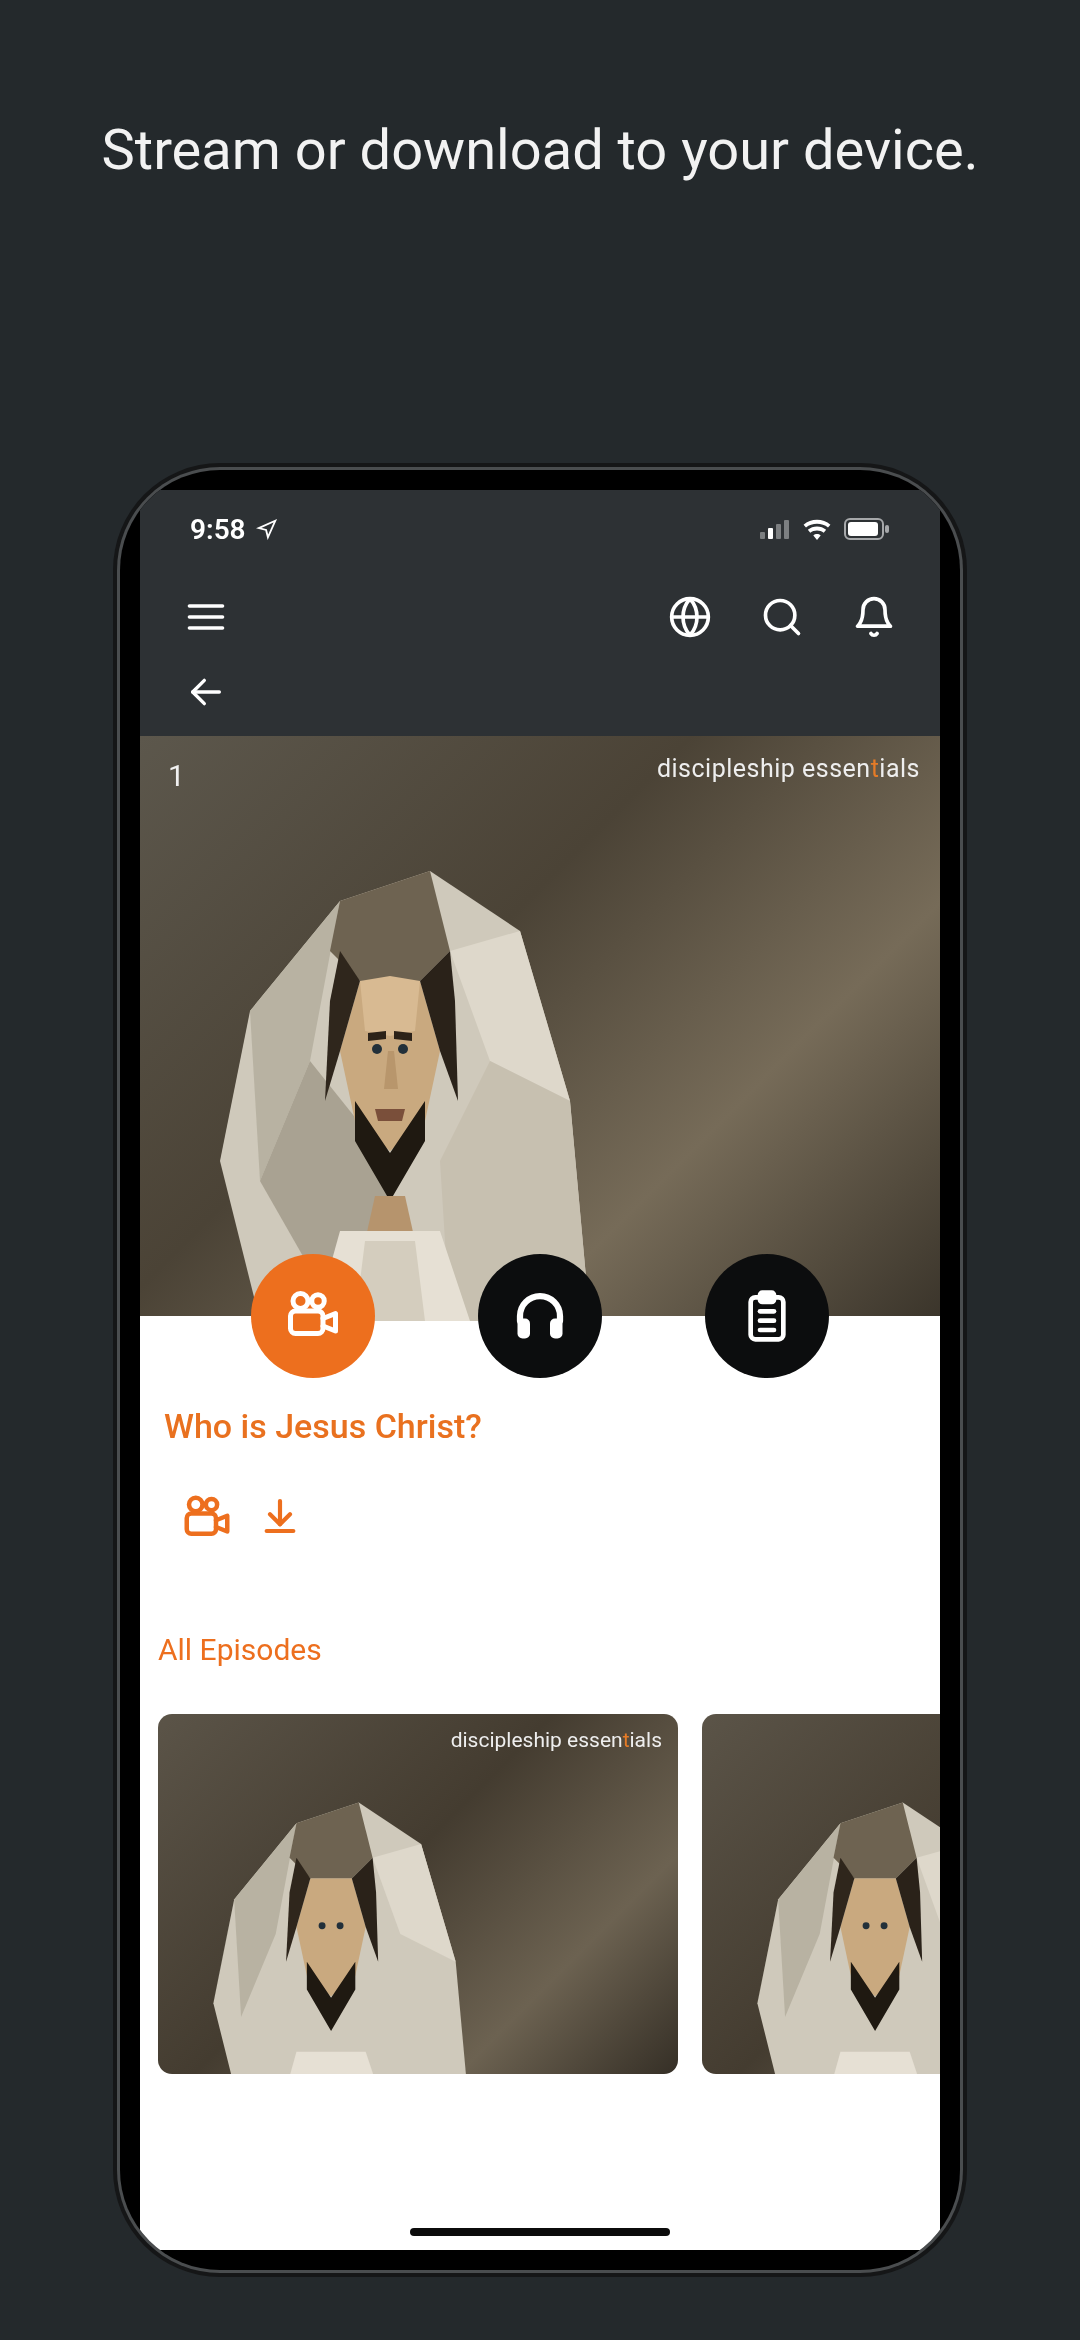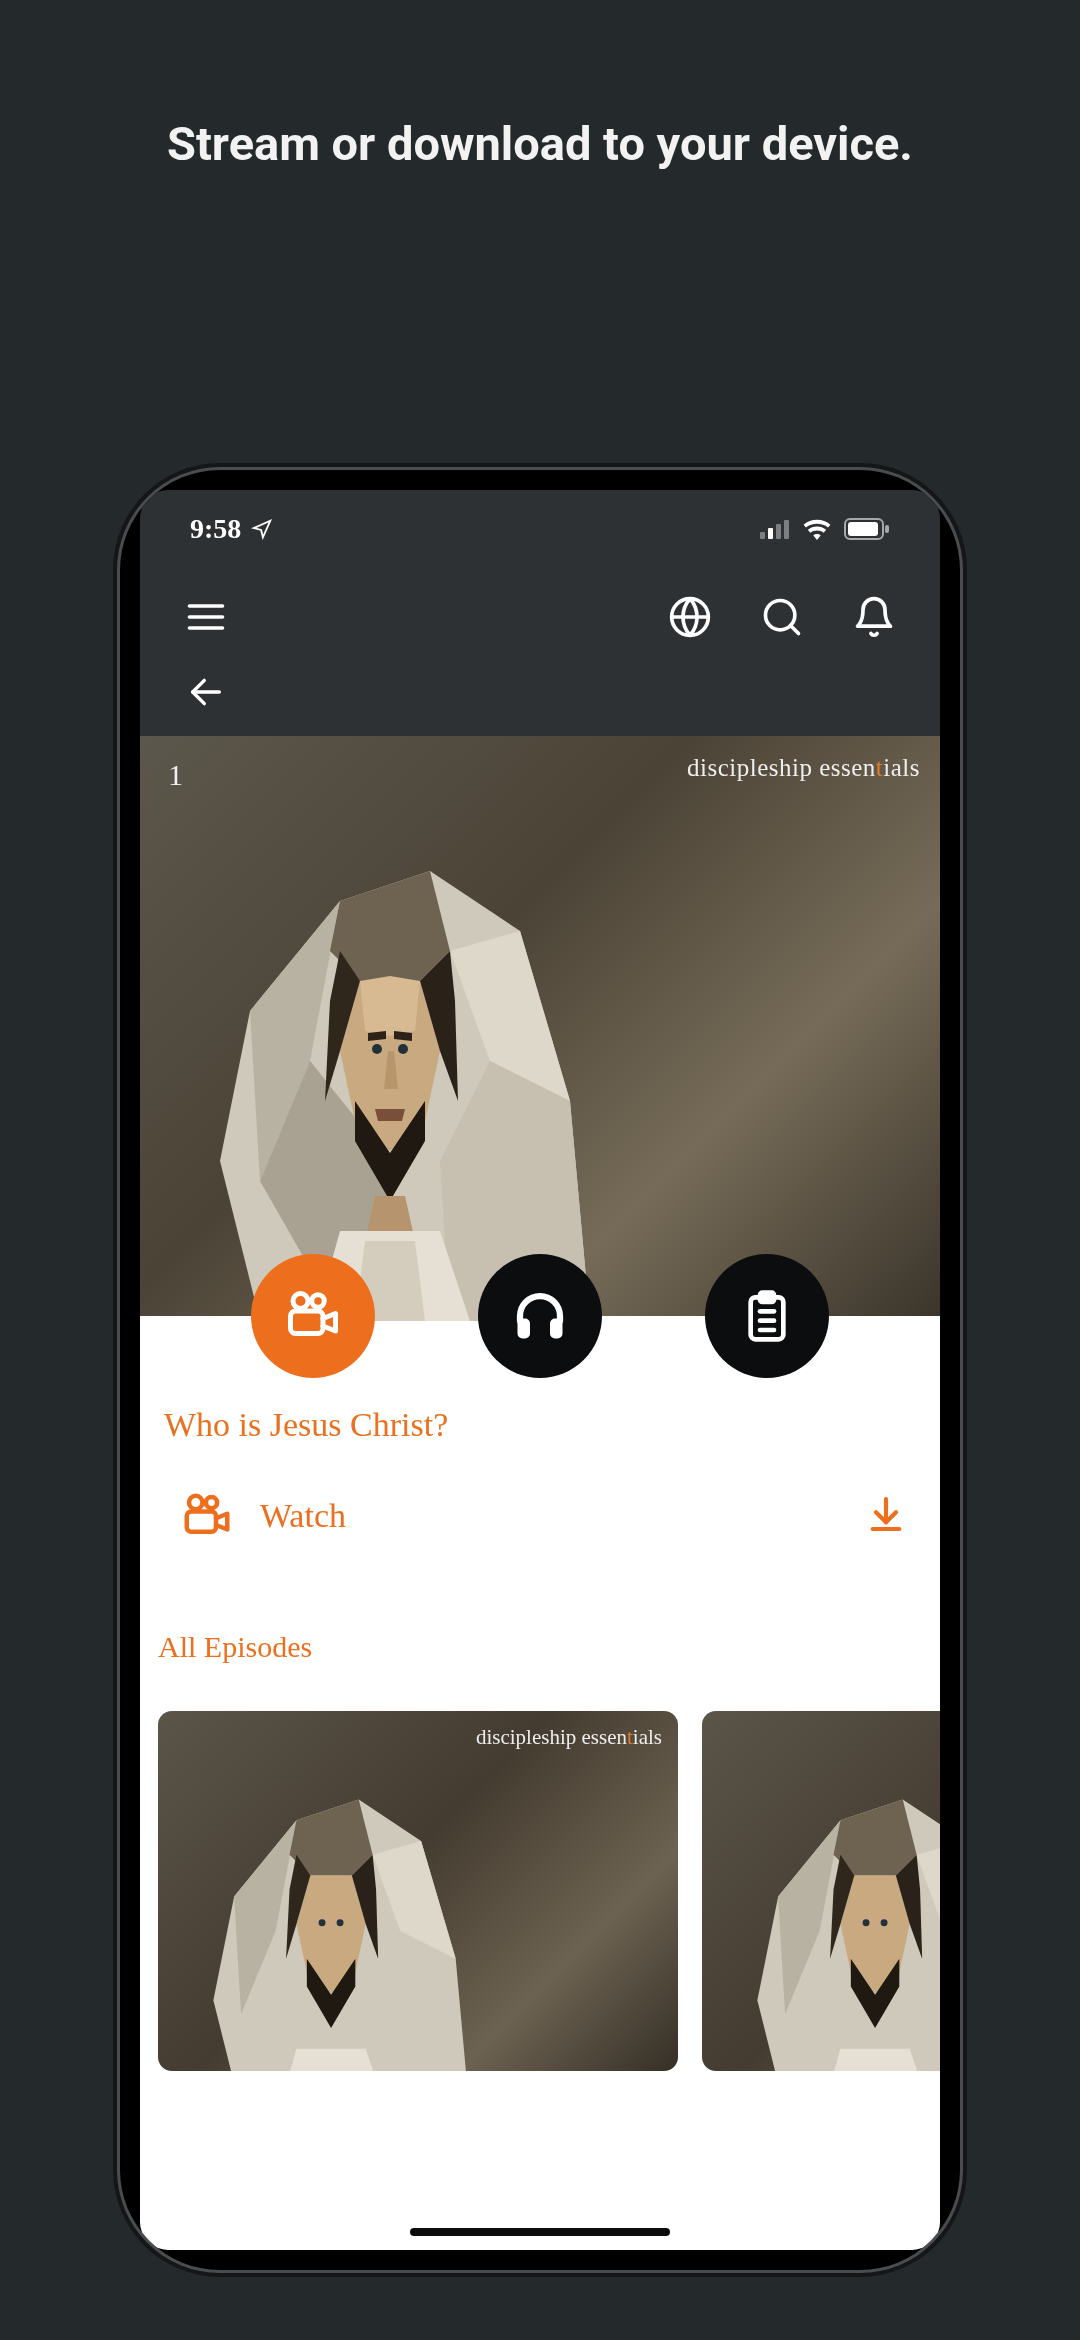--- a/index.html
+++ b/index.html
@@ -11,23 +11,23 @@
     overflow: hidden;
     position: relative;
   }
 
   
   .promo-heading {
     position: absolute;
     top: 115px;
     left: 0; right: 0;
     text-align: center;
-    font-size: 47px;
+    font-size: 56px;
     line-height: 1.25;
-    font-weight: 700;
+    font-weight: 400;
     color: #f2f2f2;
   }
 
   
   .phone {
     position: absolute;
     left: 120px;
     top: 470px;
     width: 840px;
     height: 1800px;
@@ -40,26 +40,25 @@
     content:"";
     position:absolute;
     right:-12px; top:390px;
     width:6px; height:150px;
     background:#1a1c1d;
     border-radius:3px;
   }
   .screen {
     position: absolute;
     inset: 20px;
-    border-radius: 28px;
+    border-radius: 11px;
     overflow: hidden;
     background: #2d3134;
     display: flex;
     flex-direction: column;
-    font-family: Liberation Serif, serif;
   }
 
   
   .status-bar {
     height: 78px;
     display: flex;
     align-items: center;
     justify-content: space-between;
     padding: 0 50px 0 50px;
     color: #fff;
@@ -357,21 +356,20 @@
     <div class="panel">
       <div class="lesson-title">Who is Jesus Christ?</div>
 
       <div class="watch-row">
         <svg width="54" height="54" viewBox="0 0 24 24" fill="none" stroke="#ed6f1e" stroke-width="2" stroke-linecap="round" stroke-linejoin="round">
           <circle cx="7" cy="6" r="3"></circle>
             <circle cx="14" cy="6" r="2.5"></circle>
           <rect x="3" y="10" width="13" height="9" rx="2"></rect>
           <path d="M16 13l5-2v7l-5-2"></path>
         </svg>
-        <span class="label">Watch</span>
         <span>
           <svg width="40" height="40" viewBox="0 0 24 24" fill="none" stroke="#ed6f1e" stroke-width="2.5" stroke-linecap="round" stroke-linejoin="round">
             <line x1="12" y1="3" x2="12" y2="17"></line>
             <polyline points="6 11 12 17 18 11"></polyline>
             <line x1="4" y1="21" x2="20" y2="21"></line>
           </svg>
         </span>
       </div>
 
       <div class="section-title">All Episodes</div>

